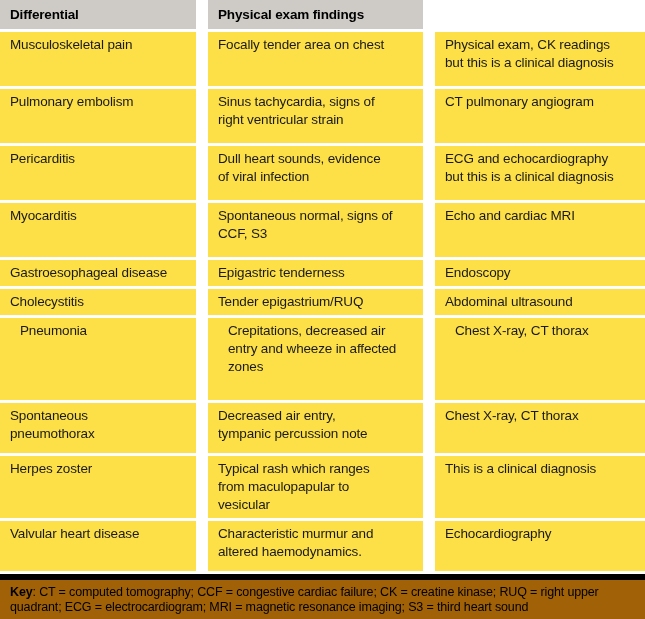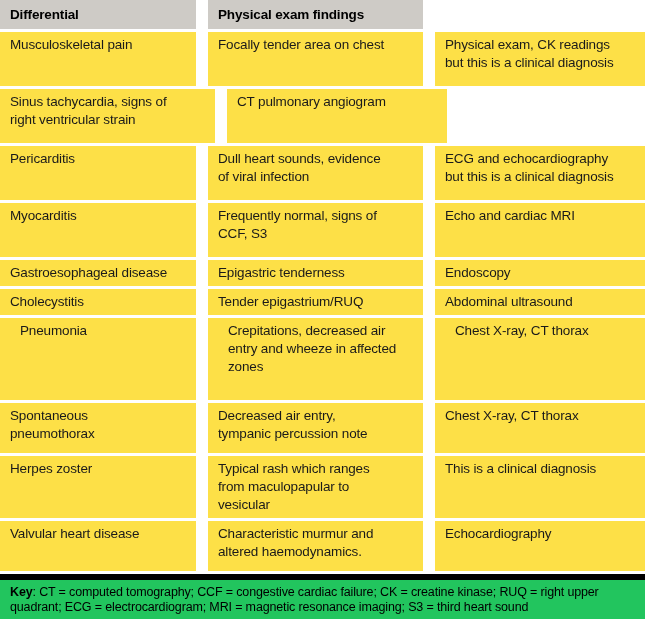--- a/index.html
+++ b/index.html
@@ -20,21 +20,21 @@
     background:#cecbc6;font-weight:bold;color:#000;
     padding-top:6px;padding-bottom:4px;min-height:29px;
   }
   .h26 .cell{min-height:26px;}
   .h50 .cell{min-height:50px;}
   .h54 .cell{min-height:54px;}
   .h62 .cell{min-height:62px;}
   .h82 .cell{min-height:82px;padding-left:20px;}
   .divider{height:6px;background:#000000;}
   .keybox{
-    background:#22c55e;box-sizing:border-box;min-height:39px;
+    background:#a16207;box-sizing:border-box;min-height:39px;
     padding:5px 10px 4px;font-size:12.5px;line-height:15px;color:#000;
   }
   .key-label{font-weight:bold;}
   .key-text{white-space:pre-line;}
 </style>
 </head>
 <body>
 
 <div class="wrap">
 
@@ -44,36 +44,37 @@
   </div>
 
   <div class="row h54">
     <div class="cell c1">Musculoskeletal pain</div>
     <div class="cell c2">Focally tender area on chest</div>
     <div class="cell c3">Physical exam, CK readings
 but this is a clinical diagnosis</div>
   </div>
 
   <div class="row h54">
+    <div class="cell c1">Pulmonary embolism</div>
     <div class="cell c2">Sinus tachycardia, signs of
 right ventricular strain</div>
     <div class="cell c3">CT pulmonary angiogram</div>
   </div>
 
   <div class="row h54">
     <div class="cell c1">Pericarditis</div>
     <div class="cell c2">Dull heart sounds, evidence
 of viral infection</div>
     <div class="cell c3">ECG and echocardiography
 but this is a clinical diagnosis</div>
   </div>
 
   <div class="row h54">
     <div class="cell c1">Myocarditis</div>
-    <div class="cell c2">Frequently normal, signs of
+    <div class="cell c2">Spontaneous normal, signs of
 CCF, S3</div>
     <div class="cell c3">Echo and cardiac MRI</div>
   </div>
 
   <div class="row h26">
     <div class="cell c1">Gastroesophageal disease</div>
     <div class="cell c2">Epigastric tenderness</div>
     <div class="cell c3">Endoscopy</div>
   </div>
 

